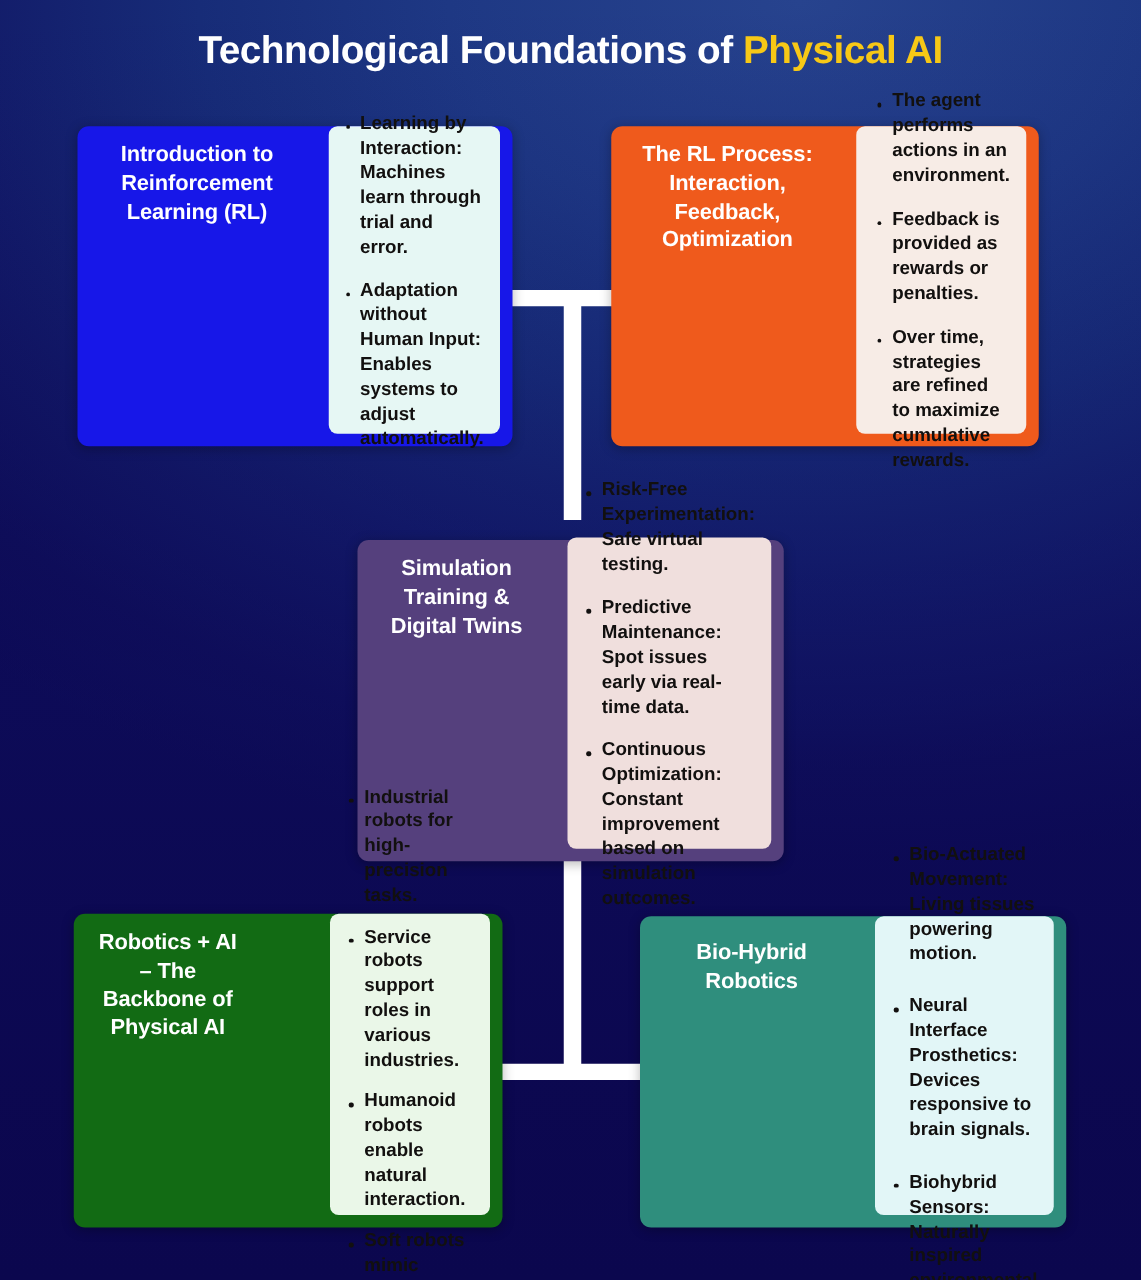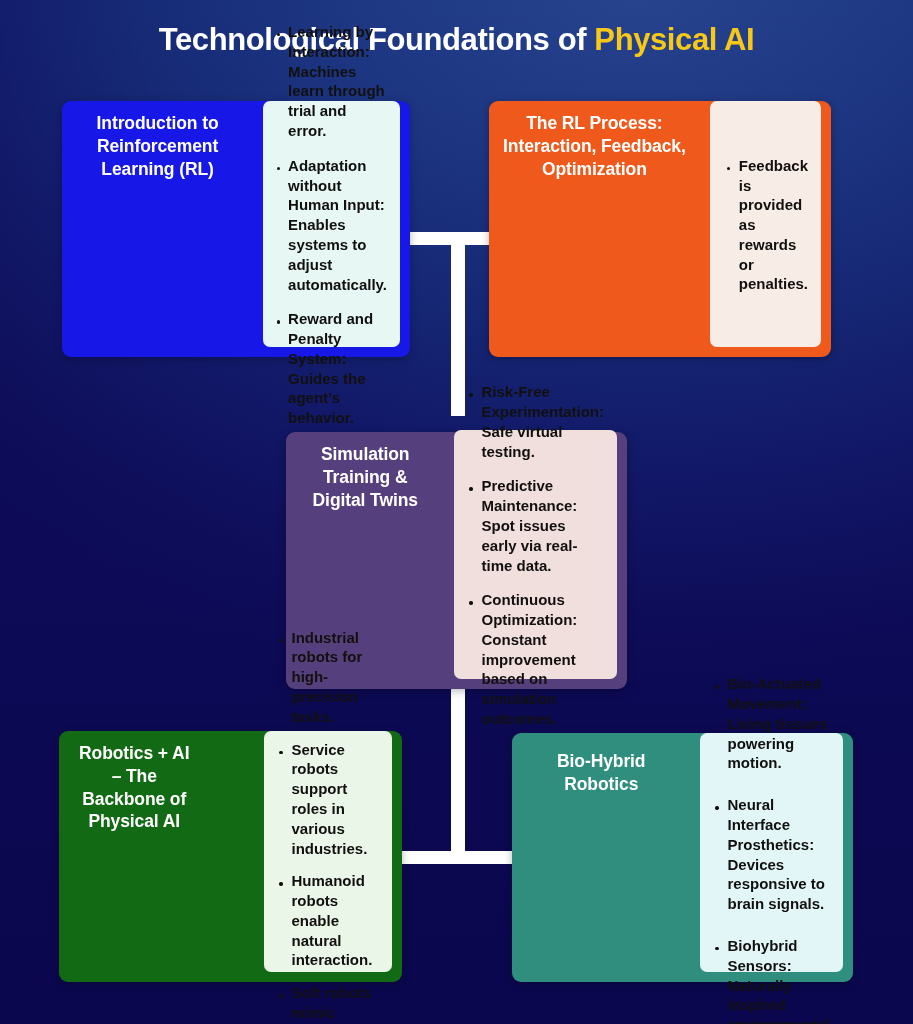--- a/index.html
+++ b/index.html
@@ -176,30 +176,31 @@
   <div class="connector" id="conn-top-vertical"></div>
   <div class="connector" id="conn-bottom-vertical"></div>
   <div class="connector" id="conn-bottom-horizontal"></div>
 
   <section class="card" id="card-rl-intro">
     <div class="card-title">Introduction to Reinforcement Learning (RL)</div>
     <div class="card-body">
       <ul class="bullet-list">
         <li class="bullet-item">Learning by Interaction: Machines learn through trial and error.</li>
         <li class="bullet-item">Adaptation without Human Input: Enables systems to adjust automatically.</li>
-        <li class="bullet-item">Reward and Penalty System: Guides the agent’s behavior.</li>
       </ul>
     </div>
   </section>
 
   <section class="card" id="card-rl-process">
     <div class="card-title">The RL Process: Interaction, Feedback, Optimization</div>
     <div class="card-body">
       <ul class="bullet-list">
+        <li class="bullet-item">The agent performs actions in an environment.</li>
         <li class="bullet-item">Feedback is provided as rewards or penalties.</li>
+        <li class="bullet-item">Over time, strategies are refined to maximize cumulative rewards.</li>
       </ul>
     </div>
   </section>
 
   <section class="card" id="card-simulation">
     <div class="card-title">Simulation Training &amp; Digital Twins</div>
     <div class="card-body">
       <ul class="bullet-list">
         <li class="bullet-item">Risk-Free Experimentation: Safe virtual testing.</li>
         <li class="bullet-item">Predictive Maintenance: Spot issues early via real-time data.</li>

